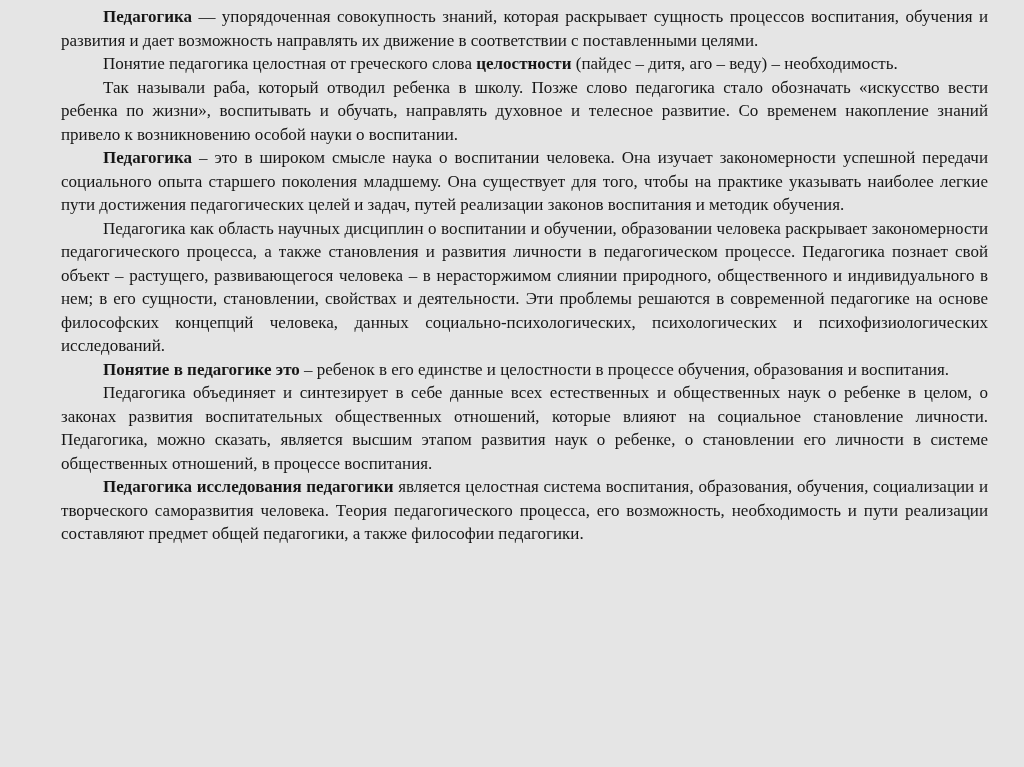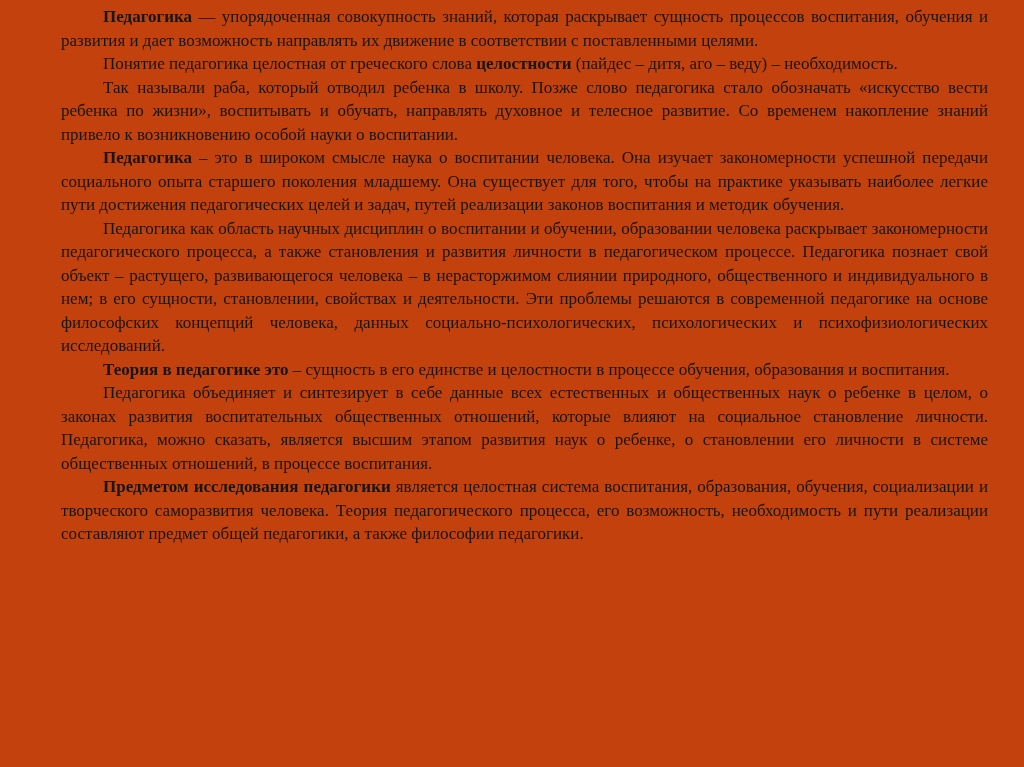--- a/index.html
+++ b/index.html
@@ -5,21 +5,21 @@
   html, body {
     margin: 0;
     padding: 0;
     background: #ffffff;
   }
   .page {
     position: relative;
     width: 1024px;
     height: 767px;
     box-sizing: border-box;
-    background: #c2410c;
+    background: #e5e5e5;
     overflow: hidden;
     padding: 5px 36px 0 61px;
     font-family: "Liberation Serif", "DejaVu Serif", serif;
     font-size: 17px;
     line-height: 23.5px;
     color: #161616;
     text-align: justify;
   }
   .para {
     margin: 0;
@@ -39,19 +39,19 @@
 
   <p class="para"><span>Понятие  педагогика целостная от греческого слова </span><b>целостности</b><span> (пайдес – дитя, аго – веду) – необходимость.</span></p>
 
   <p class="para"><span>Так называли раба, который отводил ребенка в школу. Позже слово педагогика стало обозначать «искусство вести ребенка по жизни», воспитывать и обучать, направлять духовное и телесное развитие. Со временем накопление знаний привело к возникновению особой науки о воспитании.</span></p>
 
   <p class="para"><b>Педагогика</b><span> – это в широком смысле наука о воспитании человека. Она изучает закономерности успешной передачи социального опыта старшего поколения младшему. Она существует для того, чтобы на практике указывать наиболее легкие пути достижения педагогических целей и задач, путей реализации законов воспитания и методик обучения.</span></p>
 
 
   <p class="para"><span>Педагогика как область научных дисциплин о воспитании и обучении, образовании человека раскрывает закономерности педагогического процесса, а также становления и развития личности в педагогическом процессе. Педагогика познает свой объект – растущего, развивающегося человека – в нерасторжимом слиянии природного, общественного и индивидуального в нем; в его сущности, становлении, свойствах и деятельности. Эти проблемы решаются в современной педагогике на основе философских концепций человека, данных социально-психологических, психологических и психофизиологических исследований.</span></p>
 
-  <p class="para"><b>Теория в педагогике это</b><span> – сущность в его единстве и целостности в процессе обучения, образования и воспитания.</span></p>
+  <p class="para"><b>Понятие в педагогике это</b><span> – ребенок в его единстве и целостности в процессе обучения, образования и воспитания.</span></p>
 
   <p class="para"><span>Педагогика объединяет и синтезирует в себе данные всех естественных и общественных наук о ребенке в целом, о законах развития воспитательных общественных отношений, которые влияют на социальное становление личности. Педагогика, можно сказать, является высшим этапом развития наук о ребенке, о становлении его личности в системе общественных отношений, в процессе воспитания.</span></p>
 
-  <p class="para"><b>Предметом исследования педагогики</b><span> является целостная система воспитания, образования, обучения, социализации и творческого саморазвития человека. Теория педагогического процесса, его возможность, необходимость и пути реализации составляют предмет общей педагогики, а также философии педагогики.</span></p>
+  <p class="para"><b>Педагогика исследования педагогики</b><span> является целостная система воспитания, образования, обучения, социализации и творческого саморазвития человека. Теория педагогического процесса, его возможность, необходимость и пути реализации составляют предмет общей педагогики, а также философии педагогики.</span></p>
 
 </div>
 
 </body></html>

